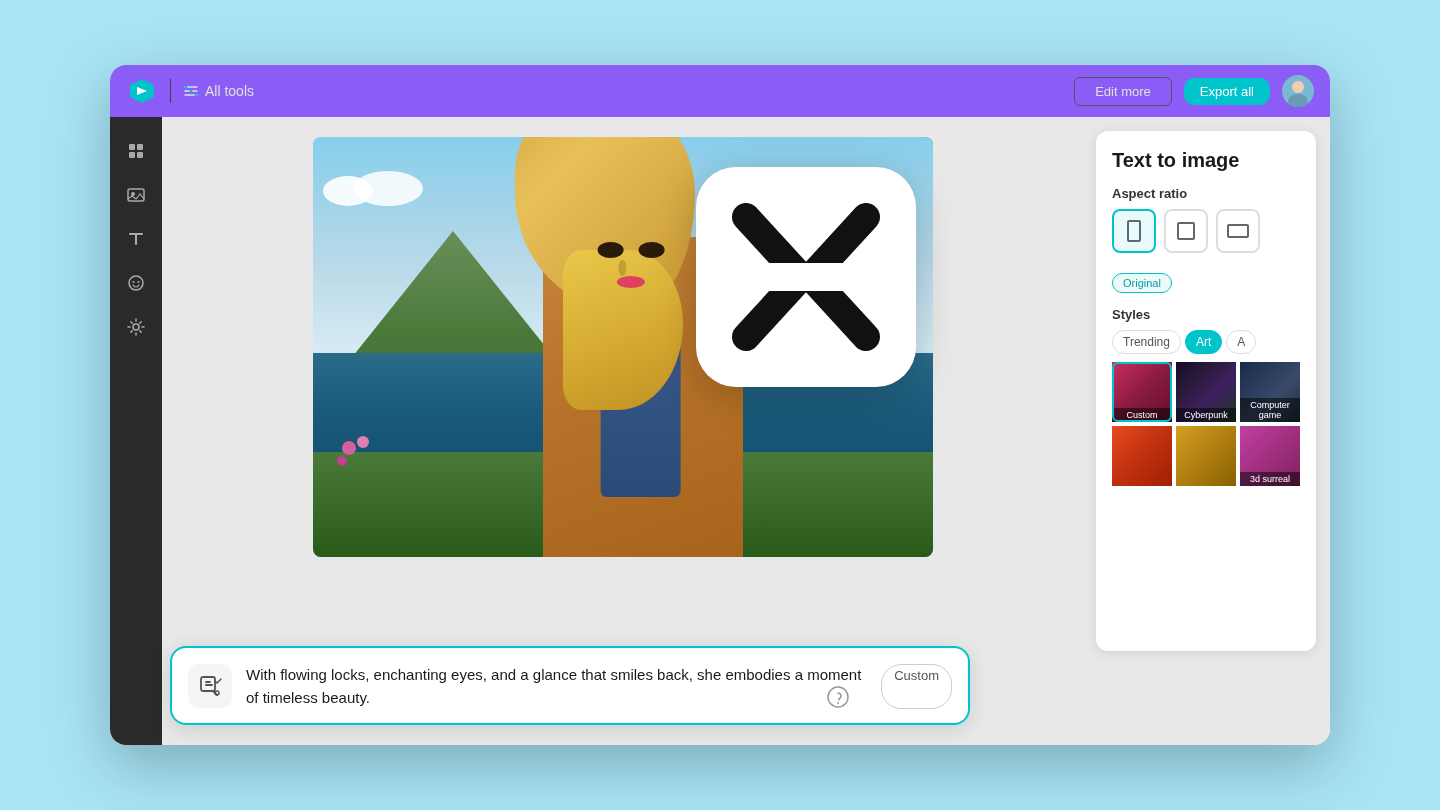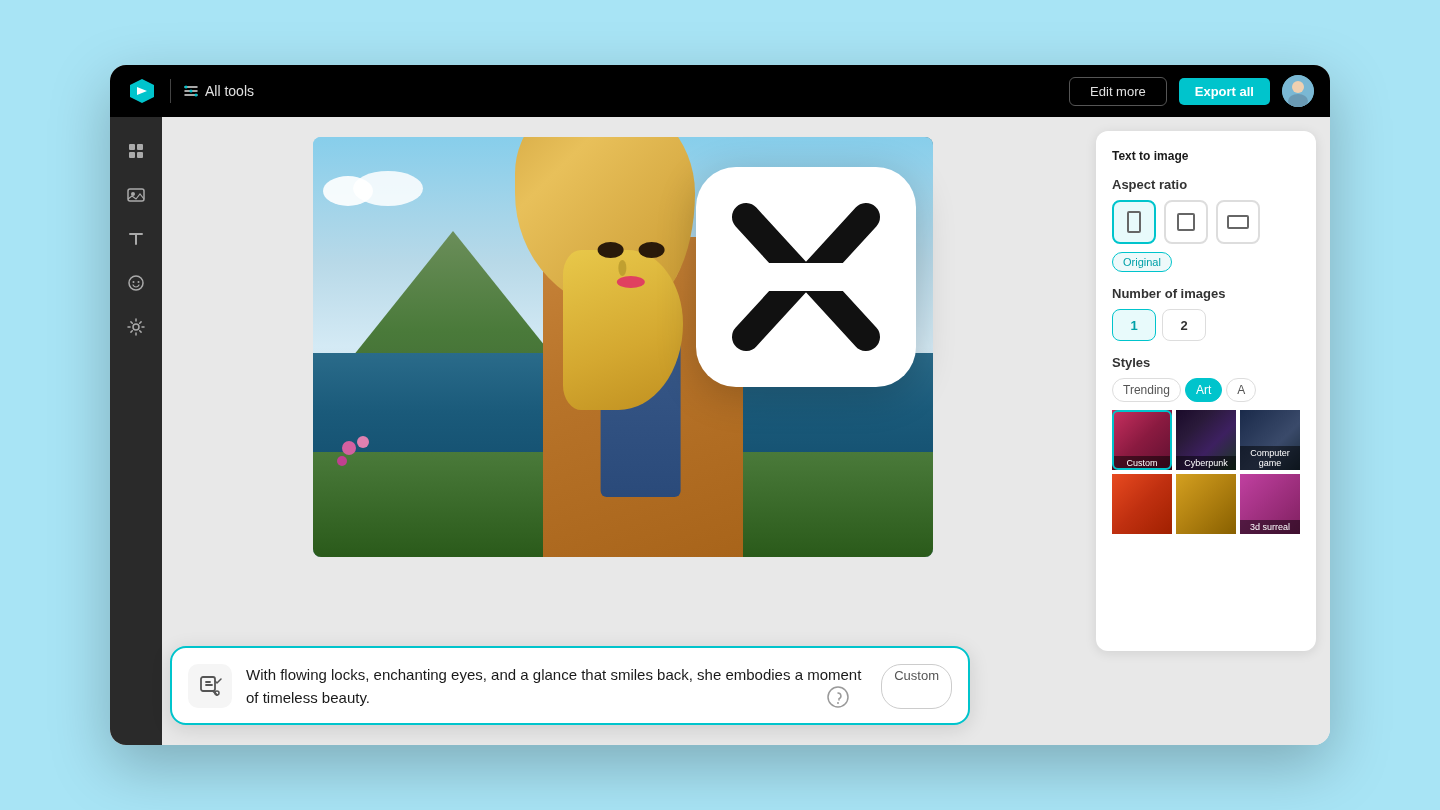--- a/index.html
+++ b/index.html
@@ -21,21 +21,21 @@
       border-radius: 16px;
       overflow: hidden;
       position: relative;
       box-shadow: 0 20px 60px rgba(0,0,0,0.25);
     }
 
     
     .topbar {
       width: 100%;
       height: 52px;
-      background: #000000;
+      background: #8b5cf6;
       display: flex;
       align-items: center;
       padding: 0 16px;
       gap: 12px;
       position: relative;
       z-index: 10;
     }
     .topbar-logo {
       width: 32px;
       height: 32px;
@@ -72,23 +72,23 @@
       padding: 6px 20px;
       border-radius: 6px;
       font-size: 13px;
       cursor: pointer;
     }
     .topbar-export-all {
       background: #00c4cc;
       border: none;
       color: #fff;
       padding: 6px 16px;
-      border-radius: 5px;
+      border-radius: 10px;
       font-size: 13px;
-      font-weight: 700;
+      font-weight: 400;
       cursor: pointer;
     }
     .topbar-avatar {
       width: 32px;
       height: 32px;
       border-radius: 50%;
       overflow: hidden;
       background: #6ab;
       display: flex;
       align-items: center;
@@ -210,21 +210,21 @@
       flex-direction: column;
       gap: 14px;
       overflow-y: auto;
       margin: 14px 14px 0 0;
       border-radius: 12px;
       box-shadow: 0 2px 12px rgba(0,0,0,0.1);
       max-height: 520px;
     }
 
     .panel-title {
-      font-size: 12px;
+      font-size: 20px;
       font-weight: 700;
       color: #1a1a1a;
     }
 
     .panel-section-label {
       font-size: 13px;
       font-weight: 600;
       color: #333;
       margin-bottom: 8px;
     }
@@ -264,21 +264,21 @@
     .aspect-icon-landscape {
       width: 22px;
       height: 14px;
       border: 2px solid #666;
       border-radius: 2px;
     }
 
     .aspect-label-row {
       display: flex;
       gap: 8px;
-      margin-top: 8px;
+      margin-top: 20px;
     }
     .aspect-tag {
       background: #eef9fa;
       border: 1px solid #00c4cc;
       color: #00a0a8;
       font-size: 11px;
       padding: 3px 10px;
       border-radius: 20px;
       font-weight: 500;
     }
@@ -689,27 +689,20 @@
           </button>
           <button class="aspect-btn">
             <div class="aspect-icon-landscape"></div>
           </button>
         </div>
         <div class="aspect-label-row">
           <span class="aspect-tag">Original</span>
         </div>
       </div>
 
-      <div>
-        <div class="panel-section-label">Number of images</div>
-        <div class="number-group">
-          <button class="num-btn active">1</button>
-          <button class="num-btn">2</button>
-        </div>
-      </div>
 
       <div>
         <div class="panel-section-label">Styles</div>
         <div class="styles-tabs">
           <button class="style-tab">Trending</button>
           <button class="style-tab active">Art</button>
           <button class="style-tab">A</button>
         </div>
         <div class="styles-grid" style="margin-top:8px">
           <div class="style-thumb selected">

